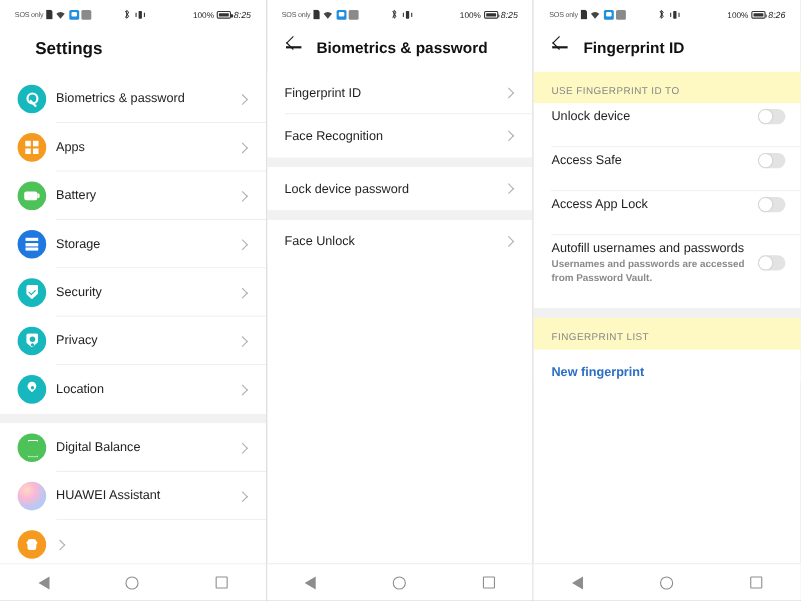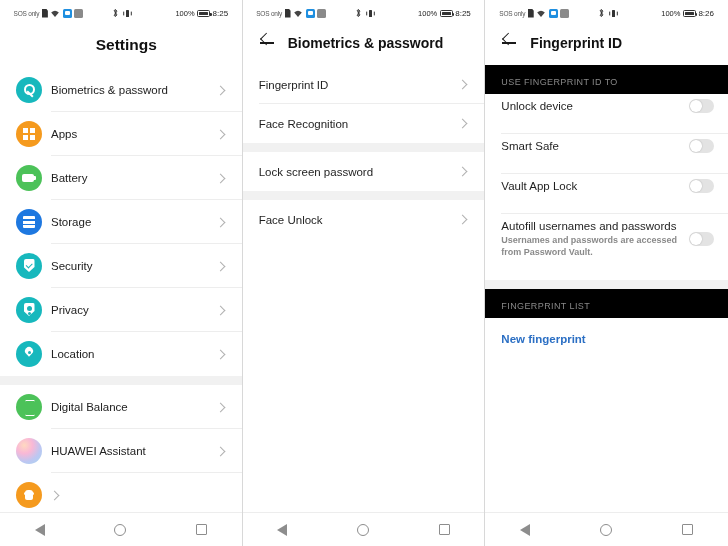--- a/index.html
+++ b/index.html
@@ -32,34 +32,33 @@
   .sb-right { display: flex; align-items: center; gap: 2.5px; margin-left: 26px; }
   .sos-text { font-size: 6.5px; color: #555; letter-spacing: -0.2px; }
   .ic { display: inline-block; vertical-align: middle; }
   .ic-sim { width: 6px; height: 9px; background: #333;
     clip-path: polygon(0 0,70% 0,100% 25%,100% 100%,0 100%); }
   .ic-blue { width: 9px; height: 9px; background: #1f8fe0; border-radius: 1.5px;
     position: relative; }
   .ic-blue::after { content:""; position:absolute; left:2px; top:2.5px;
     width:5px; height:4px; background:#fff; border-radius:1px; }
   .ic-gray { width: 9px; height: 9px; background: #8a8a8a; border-radius: 1.5px; }
-  .time { font-size: 8px; color: #222; font-weight: 500; }
+  .time { font-size: 8px; color: #222; font-weight: 500; font-style: italic; }
   .pct { font-size: 7.5px; color: #222; margin-left: 40px; }
   .batt { width: 13px; height: 7px; border: 1px solid #333; border-radius: 1.5px;
     position: relative; }
   .batt::before { content:""; position:absolute; left:1px; top:1px; bottom:1px;
     right:1px; background:#333; border-radius:0.5px; }
   .batt::after { content:""; position:absolute; right:-2.5px; top:2px;
     width:1.5px; height:3px; background:#333; border-radius:0 1px 1px 0; }
 
   
   .big-title {
     font-size: 15.5px; font-weight: bold; color: #111;
-    padding: 10px 0 14px 11px;
-    text-align: center;
+    padding: 10px 0 14px 32px;
   }
   .sub-header {
     display: flex; align-items: center; gap: 12px;
     padding: 8px 0 14px 16px;
   }
   .back-arrow { width: 17px; height: 17px; flex: 0 0 17px; position: relative; }
   .back-arrow::before {
     content:""; position:absolute; left:1px; top:8px;
     width:14px; height:1.6px; background:#1a1a1a;
   }
@@ -94,21 +93,21 @@
     border-right: 1.3px solid #b0b0b0; border-top: 1.3px solid #b0b0b0;
     transform: rotate(45deg); margin-right: 4px; }
 
   
   .prow { height: 39px; padding: 0 14px 0 16px; }
   .prow .row-label { font-size: 11.5px; color: #1f1f1f; }
 
   
   .sec-label {
     font-size: 9px; color: #888; letter-spacing: 0.4px;
-    padding: 12px 0 7px 16px; background: #000000;
+    padding: 12px 0 7px 16px; background: #fef9c3;
   }
 
   
   .toggle { width: 25px; height: 14px; border-radius: 7px;
     background: #e3e3e3; flex: 0 0 25px; position: relative; }
   .toggle::after {
     content:""; position:absolute; left: 1.3px; top: 1.3px;
     width: 11.4px; height: 11.4px; border-radius: 50%;
     background:#fff; box-shadow: 0 0 1.5px rgba(0,0,0,.28);
   }
@@ -345,21 +344,21 @@
         <span class="chev"></span>
       </div>
       <div class="row prow">
         <span class="row-label">Face Recognition</span>
         <span class="chev"></span>
       </div>
 
       <div class="gap"></div>
 
       <div class="row prow">
-        <span class="row-label">Lock screen password</span>
+        <span class="row-label">Lock device password</span>
         <span class="chev"></span>
       </div>
 
       <div class="gap"></div>
 
       <div class="row prow">
         <span class="row-label">Face Unlock</span>
         <span class="chev"></span>
       </div>
     </div>
@@ -407,28 +406,28 @@
 
       <div class="trow sep-full">
         <div class="trow-texts">
           <div class="trow-title">Unlock device</div>
         </div>
         <span class="toggle"></span>
       </div>
 
       <div class="trow sep-full">
         <div class="trow-texts">
-          <div class="trow-title">Smart Safe</div>
+          <div class="trow-title">Access Safe</div>
         </div>
         <span class="toggle"></span>
       </div>
 
       <div class="trow sep-full">
         <div class="trow-texts">
-          <div class="trow-title">Vault App Lock</div>
+          <div class="trow-title">Access App Lock</div>
         </div>
         <span class="toggle"></span>
       </div>
 
       <div class="trow">
         <div class="trow-texts">
           <div class="trow-title">Autofill usernames and passwords</div>
           <div class="trow-sub">Usernames and passwords are accessed from Password Vault.</div>
         </div>
         <span class="toggle"></span>

